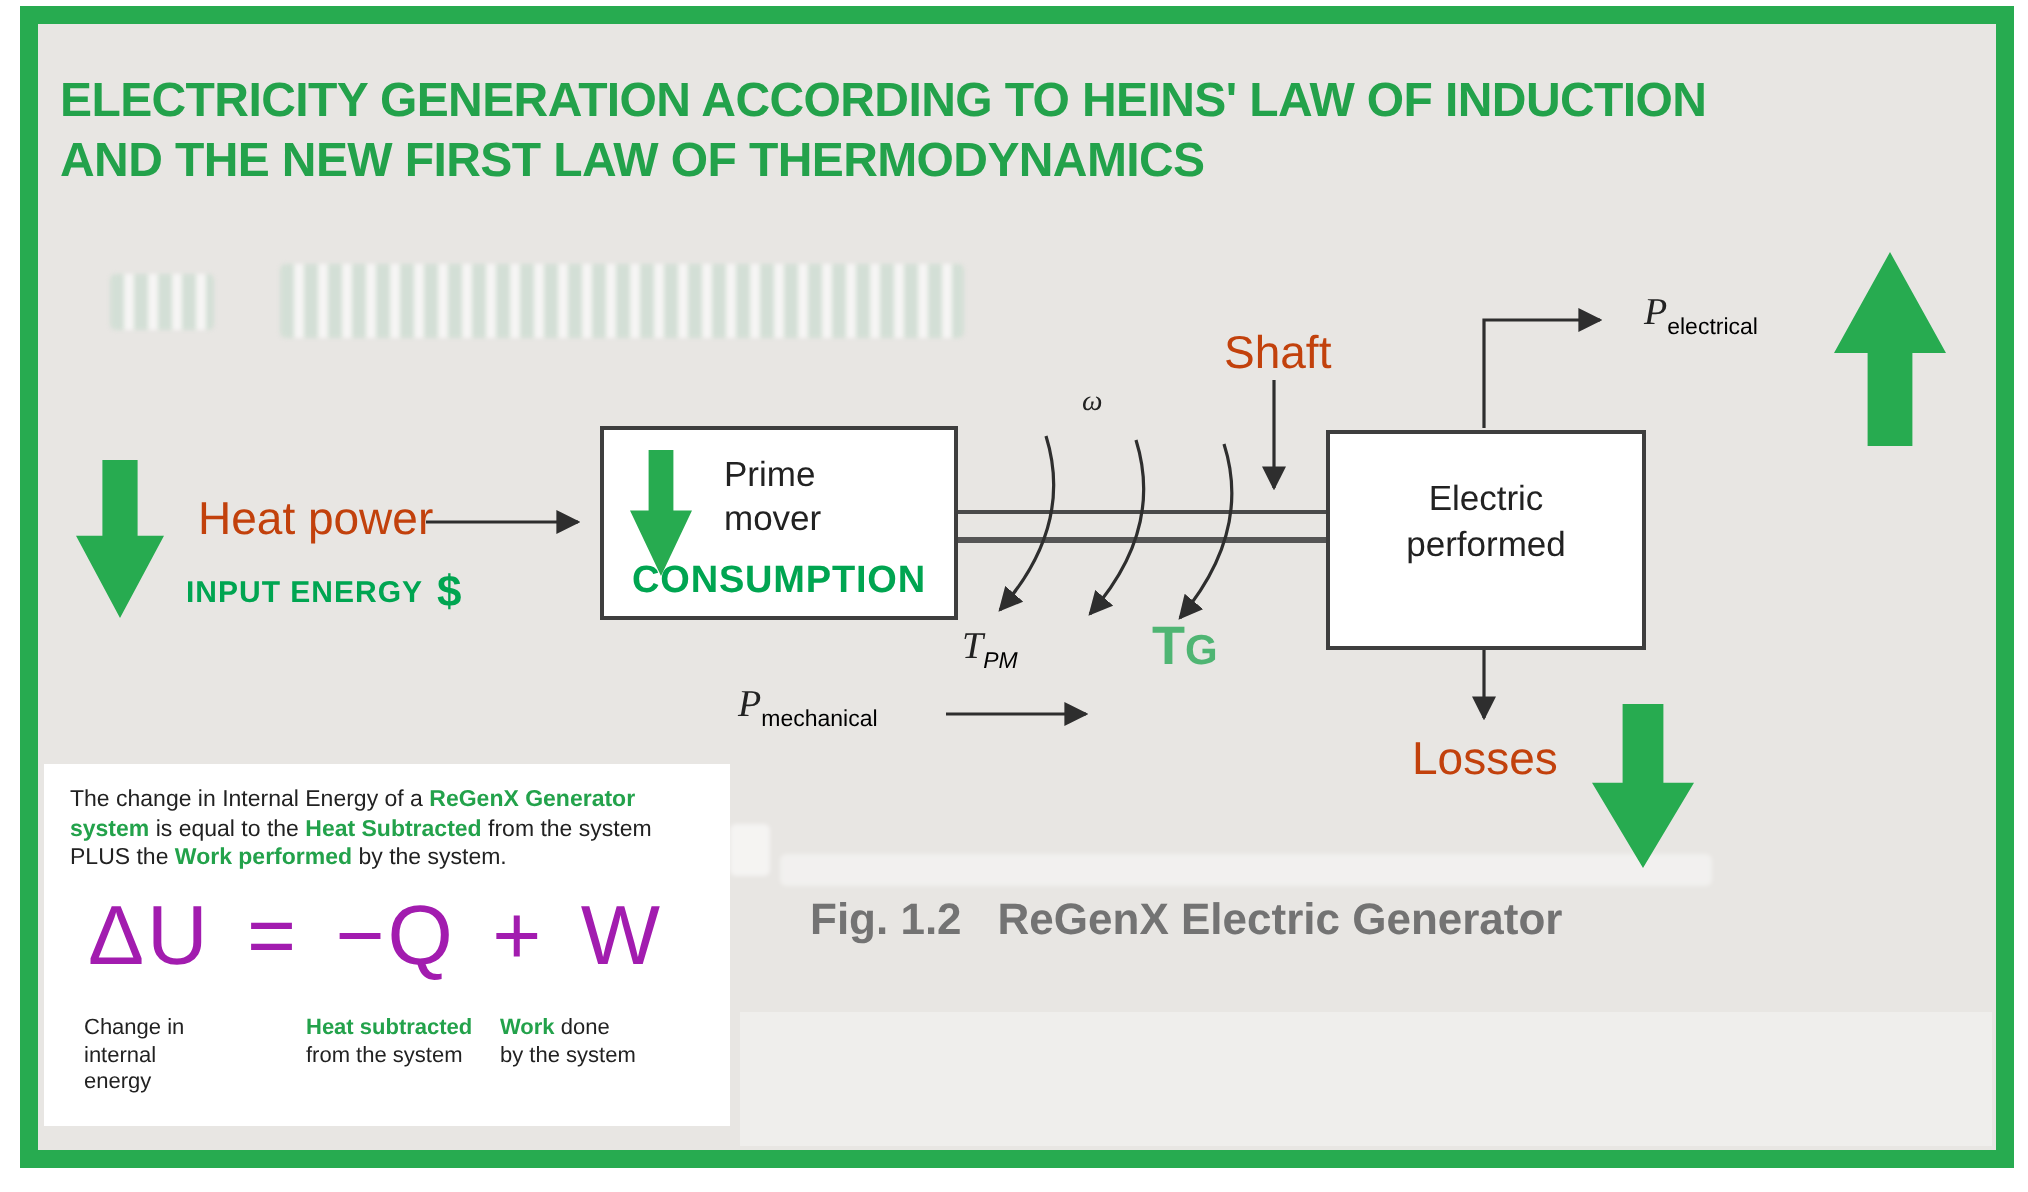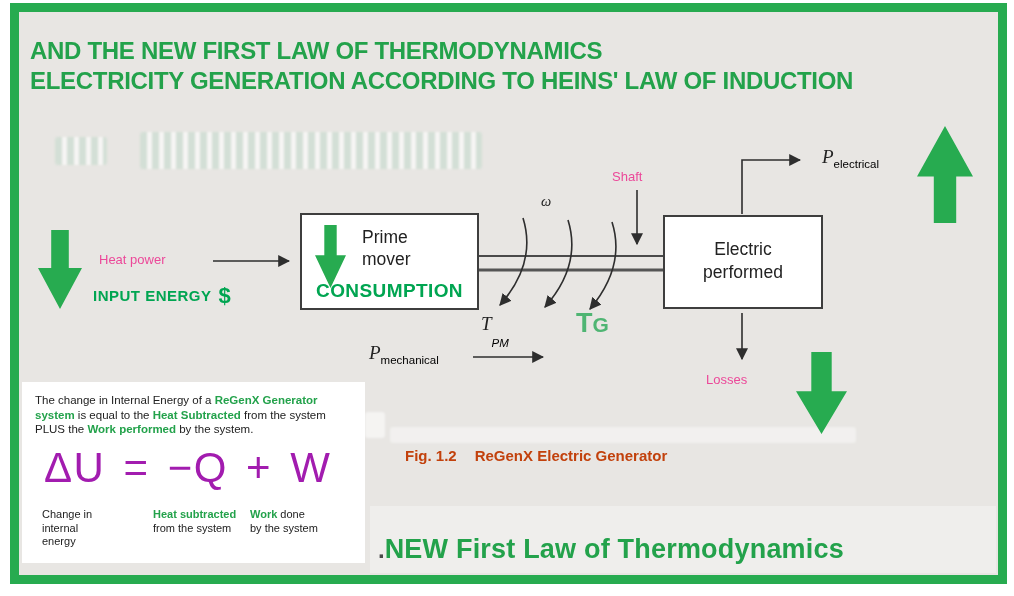--- a/index.html
+++ b/index.html
@@ -10,56 +10,56 @@
   .title{color:#23A24B;font-weight:bold;font-size:24px;line-height:30px;letter-spacing:-0.3px;white-space:nowrap;}
   
   .garrow{position:absolute;background:#27AB50;}
   .down{clip-path:polygon(30% 0%,70% 0%,70% 48%,100% 48%,50% 100%,0% 48%,30% 48%);}
   .up{clip-path:polygon(50% 0%,100% 52%,70% 52%,70% 100%,30% 100%,30% 52%,0% 52%);}
   
   .ghost{position:absolute;background:rgba(255,255,255,0.55);border-radius:3px;filter:blur(1.1px);}
   .ghost.streaks{background-image:repeating-linear-gradient(90deg,rgba(150,185,160,0.35) 0 7px,rgba(255,255,255,0.12) 7px 12px);}
   
   .dbox{position:absolute;background:#FFFFFF;border:2px solid #3E3E3E;box-sizing:border-box;}
-  .black-label{color:#ec4899;font-size:13px;line-height:21px;}
+  .black-label{color:#c2410c;font-size:23px;line-height:21px;}
   .pm-text{position:absolute;left:60px;top:11px;font-size:17.5px;line-height:22px;color:#222222;}
   .consumption{position:absolute;left:0;right:0;bottom:6px;text-align:center;color:#00A551;font-weight:bold;font-size:19px;letter-spacing:0.4px;}
   .gen-text{position:absolute;left:0;right:0;top:21px;text-align:center;font-size:17.5px;line-height:23px;color:#222222;}
   .smallcaps-green{color:#00A551;font-weight:bold;font-size:15px;letter-spacing:0.5px;}
   .dollar{font-size:22px;vertical-align:-2px;margin-left:7px;}
   .servar{font-family:"Liberation Serif",serif;font-style:italic;font-size:19px;color:#222222;}
   .sub{font-size:11.5px;position:relative;top:5px;font-style:normal;font-family:"Liberation Sans",sans-serif;}
-  .sub-it{font-size:11.5px;position:relative;top:17px;font-style:italic;font-family:"Liberation Sans",sans-serif;text-align:right;}
+  .sub-it{font-size:11.5px;position:relative;top:5px;font-style:italic;font-family:"Liberation Sans",sans-serif;text-align:right;}
   .omega{font-family:"Liberation Serif",serif;font-style:italic;font-size:14.5px;color:#222222;}
   .tg .t{font-size:27px;font-weight:bold;color:#4FB573;}
   .tg .g{font-size:21px;font-weight:bold;color:#4FB573;}
   
   .fbox{position:absolute;left:22px;top:382px;width:343px;height:181px;background:#FFFFFF;}
   .fdesc{position:absolute;left:13px;top:11px;width:322px;font-size:11.5px;line-height:14.5px;color:#222222;}
   .fgreen{color:#23A24B;font-weight:bold;}
   .fequation{position:absolute;left:22px;top:62px;font-size:42px;color:#a21caf;letter-spacing:1.5px;word-spacing:5px;white-space:nowrap;}
   .fterm{position:absolute;font-size:11px;line-height:13.5px;color:#222222;}
-  .caption{position:absolute;left:405px;top:447px;font-size:15px;font-weight:bold;color:#c2410c;white-space:nowrap;}
+  .caption{position:absolute;left:405px;top:447px;font-size:22px;font-weight:bold;color:#737373;white-space:nowrap;}
   .caption .gap{display:inline-block;width:18px;}
   .footer-strip{position:absolute;left:370px;top:506px;width:626px;height:67px;background:rgba(255,255,255,0.32);}
   .law{position:absolute;left:378px;top:534px;white-space:nowrap;}
   .law .dot{font-size:24px;color:#4a4a4a;font-weight:bold;}
   .law .txt{font-size:27px;font-weight:bold;color:#23A24B;letter-spacing:0.2px;}
   svg.overlay{position:absolute;left:0;top:0;pointer-events:none;}
 </style>
 </head>
 <body>
 
 <div id="stage">
 
   <div class="frame"></div>
 
   <div class="abs title" style="left:30px;top:36px;">
+    <div>ELECTRICITY GENERATION ACCORDING TO HEINS' LAW OF INDUCTION</div>
     <div>AND THE NEW FIRST LAW OF THERMODYNAMICS</div>
-    <div>ELECTRICITY GENERATION ACCORDING TO HEINS' LAW OF INDUCTION</div>
   </div>
 
   <div class="ghost streaks" style="left:55px;top:137px;width:52px;height:28px;"></div>
   <div class="ghost streaks" style="left:140px;top:132px;width:342px;height:37px;"></div>
   <div class="ghost" style="left:390px;top:427px;width:466px;height:16px;background:rgba(255,255,255,0.42);"></div>
   <div class="ghost" style="left:365px;top:412px;width:20px;height:26px;"></div>
 
   <svg class="overlay" width="1014" height="596" viewBox="0 0 1014 596">
     <defs>
       <marker id="ah" viewBox="0 0 10 10" refX="9" refY="5" markerWidth="7.5" markerHeight="7.5" orient="auto-start-reverse">
@@ -98,21 +98,21 @@
   <div class="abs" style="left:481px;top:313px;">
     <span class="servar">T</span><span class="sub-it">PM</span>
   </div>
   <div class="abs tg" style="left:576px;top:308px;">
     <span class="t">T</span><span class="g">G</span>
   </div>
   <div class="abs" style="left:369px;top:342px;">
     <span class="servar">P</span><span class="sub">mechanical</span>
   </div>
 
-  <div class="dbox" style="left:663px;top:215px;width:160px;height:94px;">
+  <div class="dbox" style="left:663px;top:215px;width:160px;height:110px;">
     <div class="gen-text">
       <div>Electric</div>
       <div>performed</div>
     </div>
   </div>
 
   <div class="abs" style="left:822px;top:146px;">
     <span class="servar">P</span><span class="sub">electrical</span>
   </div>
   <div class="garrow up" style="left:917px;top:126px;width:56px;height:97px;"></div>
@@ -137,17 +137,14 @@
       <div><span class="fgreen">Work</span><span> done</span></div>
       <div>by the system</div>
     </div>
   </div>
 
   <div class="caption">
     <span>Fig. 1.2</span><span class="gap"></span><span>ReGenX Electric Generator</span>
   </div>
 
   <div class="footer-strip"></div>
-  <div class="law">
-    <span class="dot">.</span><span class="txt">NEW First Law of Thermodynamics</span>
-  </div>
 
 </div>
 
 </body></html>

